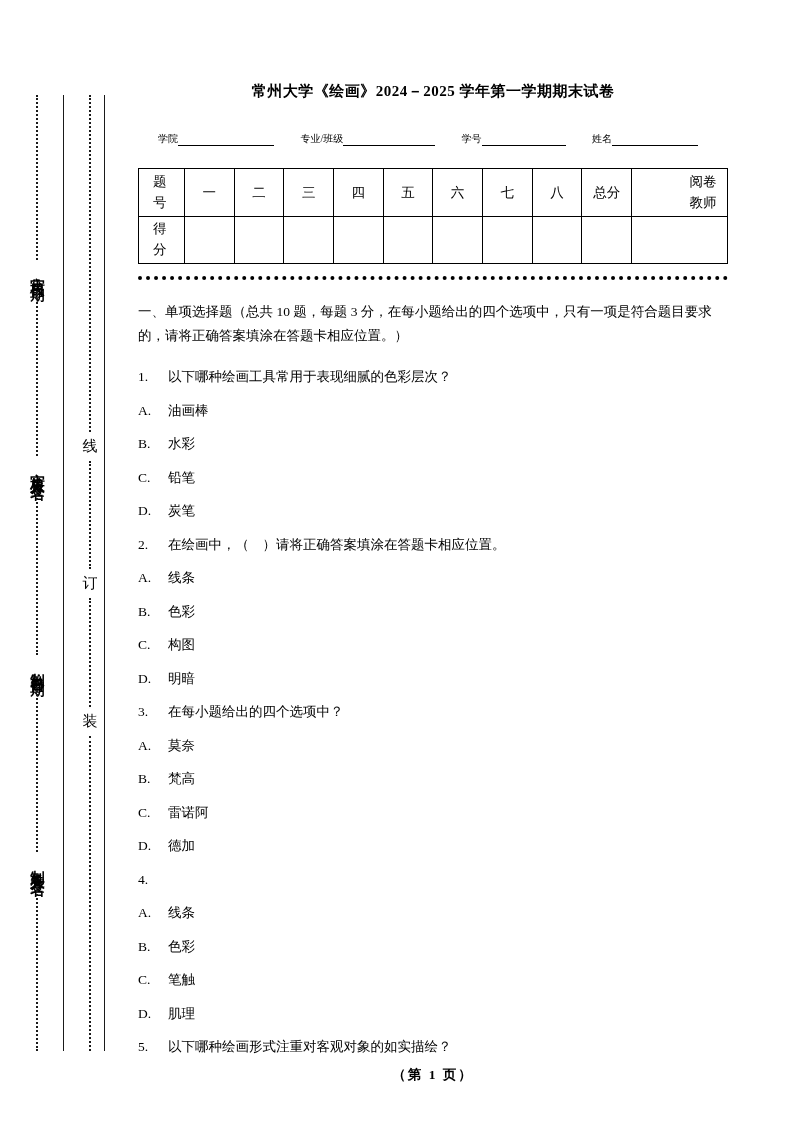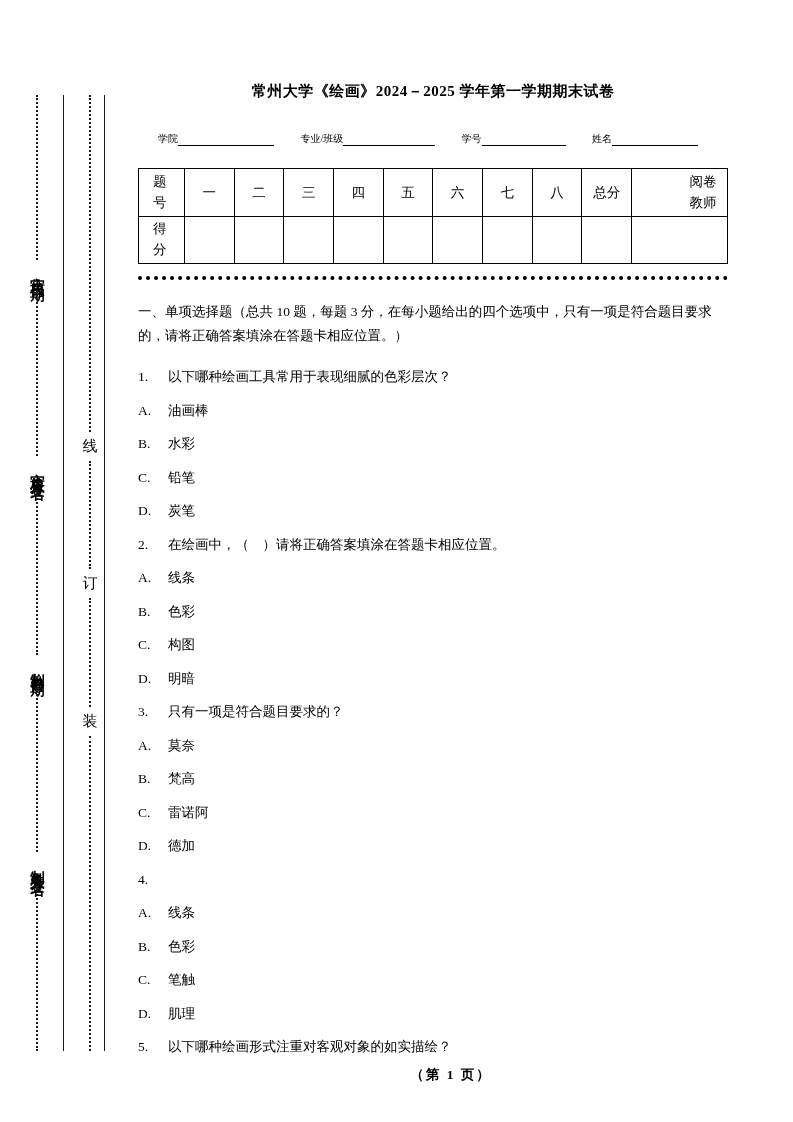--- a/index.html
+++ b/index.html
@@ -79,21 +79,21 @@
   .dotted-sep { margin-top:12px; border-top:4.5px dotted #000; }
 
   .section-heading { margin-top:20px; font-size:13.5px; line-height:1.8; }
 
   .questions { margin-top:12px; font-size:13.5px; }
   .qline { display:flex; align-items:center; min-height:33.5px; }
   .qmark { flex:none; width:30px; }
   .qtext { white-space:pre-wrap; }
 
   .page-footer {
-    position:absolute; top:1066px; left:156px; width:590px;
+    position:absolute; top:1066px; left:138px; width:590px;
     text-align:center; font-weight:bold; font-size:13.5px; letter-spacing:2px;
   }
 </style>
 </head>
 <body>
 
 <div class="page">
 
   <div class="audit-col">
     <span class="vleader"></span>
@@ -228,21 +228,21 @@
           </div>
         <div class="qline">
             <span class="qmark">D.</span>
             <span class="qtext">明暗</span>
           </div>
       </div>
 
       <div>
         <div class="qline">
             <span class="qmark">3.</span>
-            <span class="qtext">只有一项是符合题目要求的？</span>
+            <span class="qtext">在每小题给出的四个选项中？</span>
           </div>
         <div class="qline">
             <span class="qmark">A.</span>
             <span class="qtext">莫奈</span>
           </div>
         <div class="qline">
             <span class="qmark">B.</span>
             <span class="qtext">梵高</span>
           </div>
         <div class="qline">

